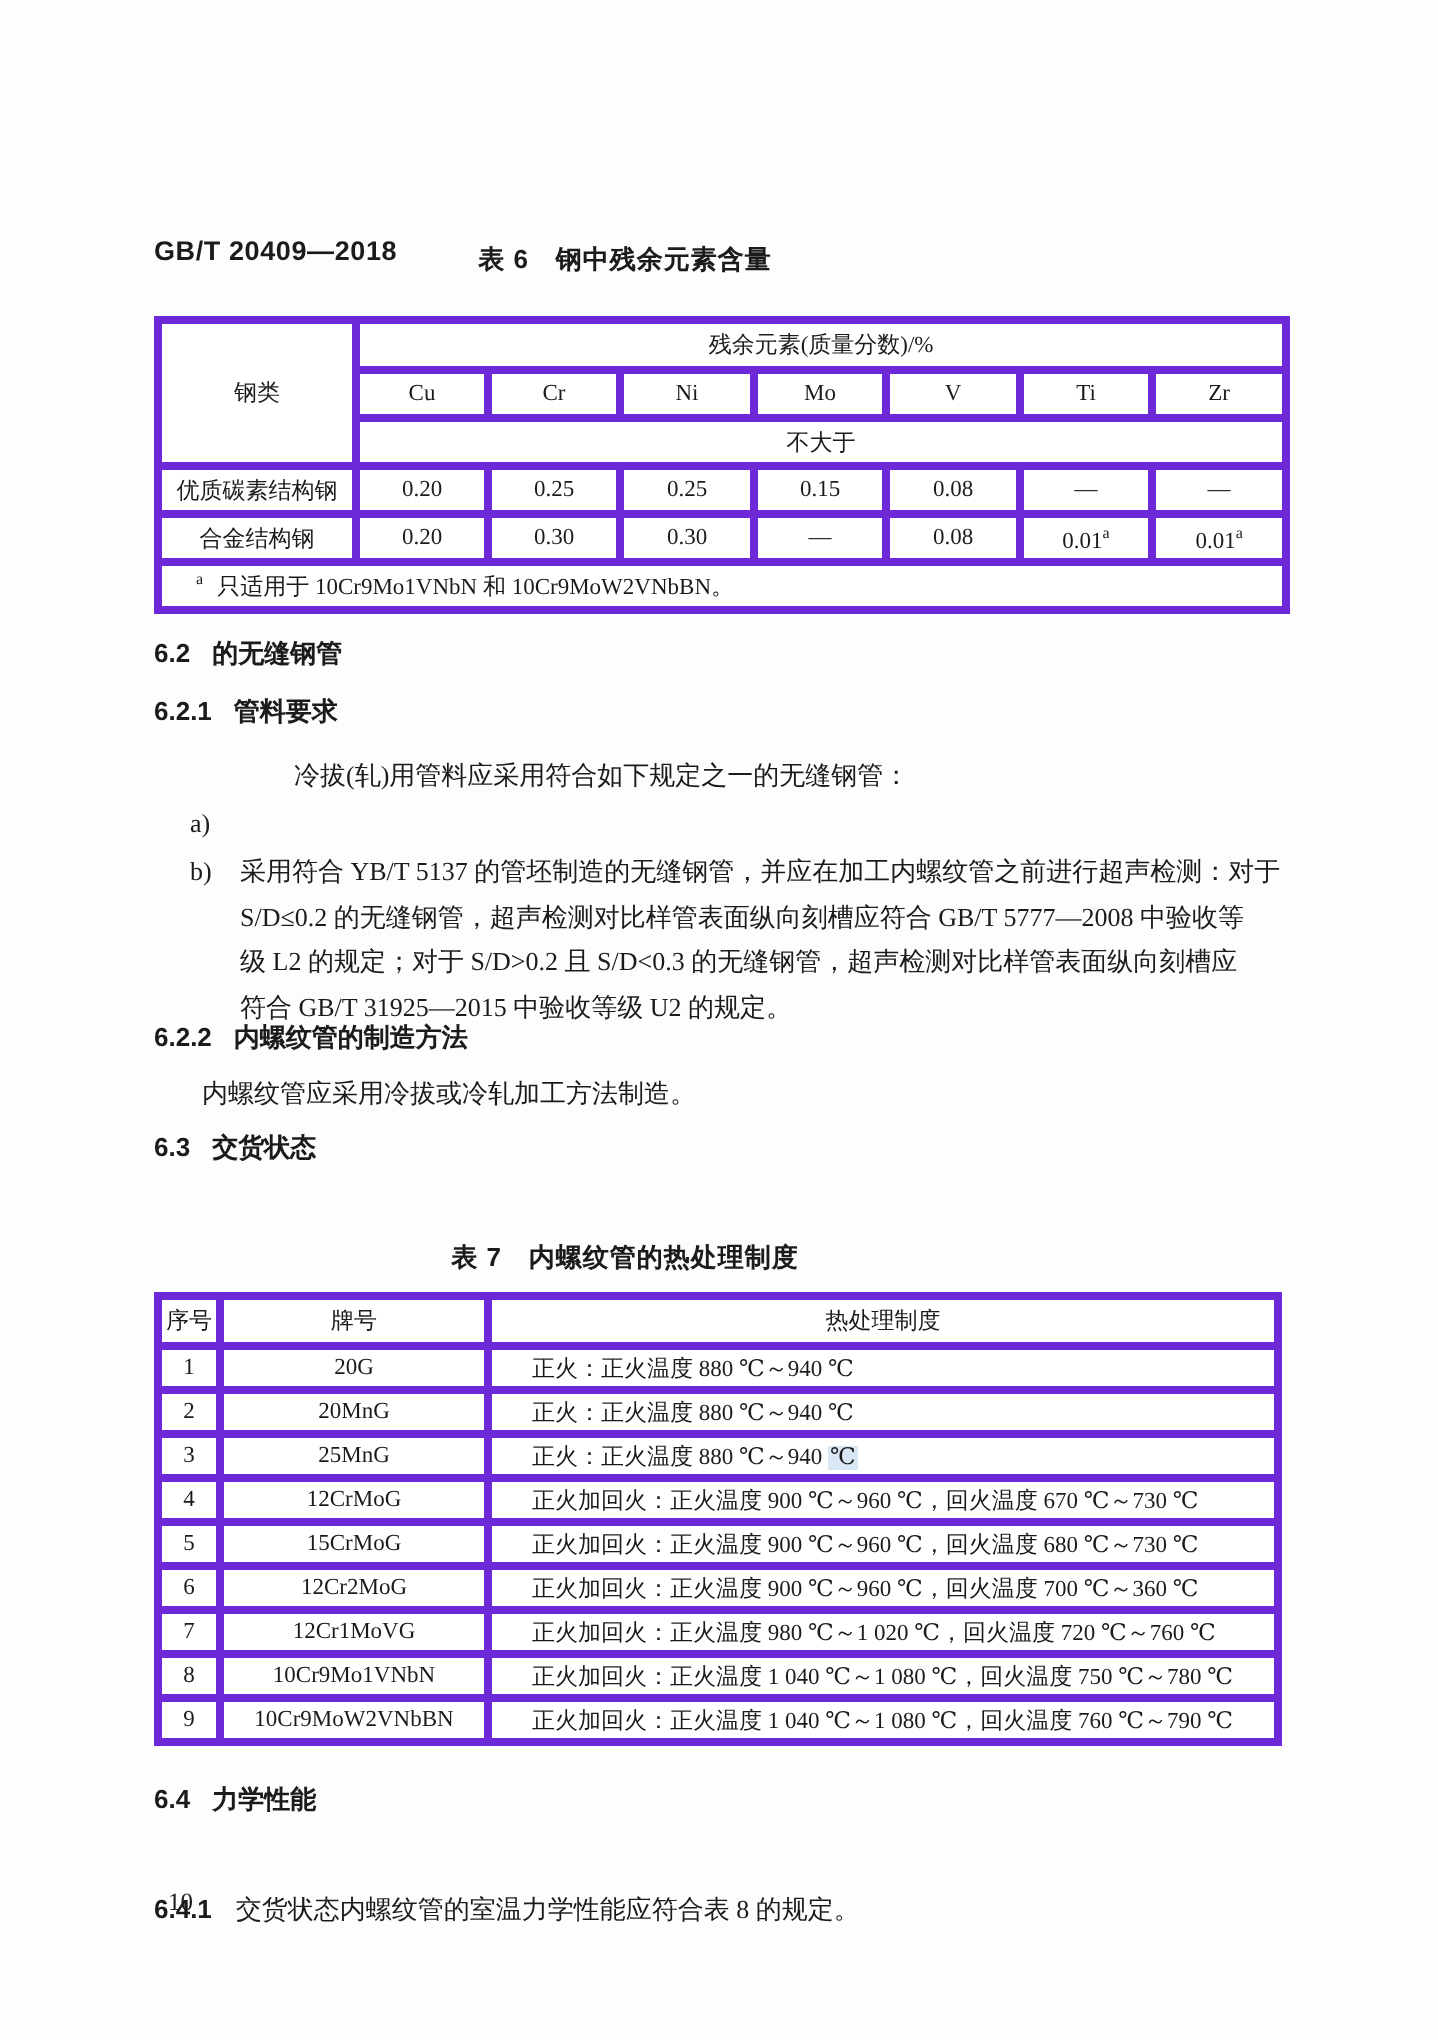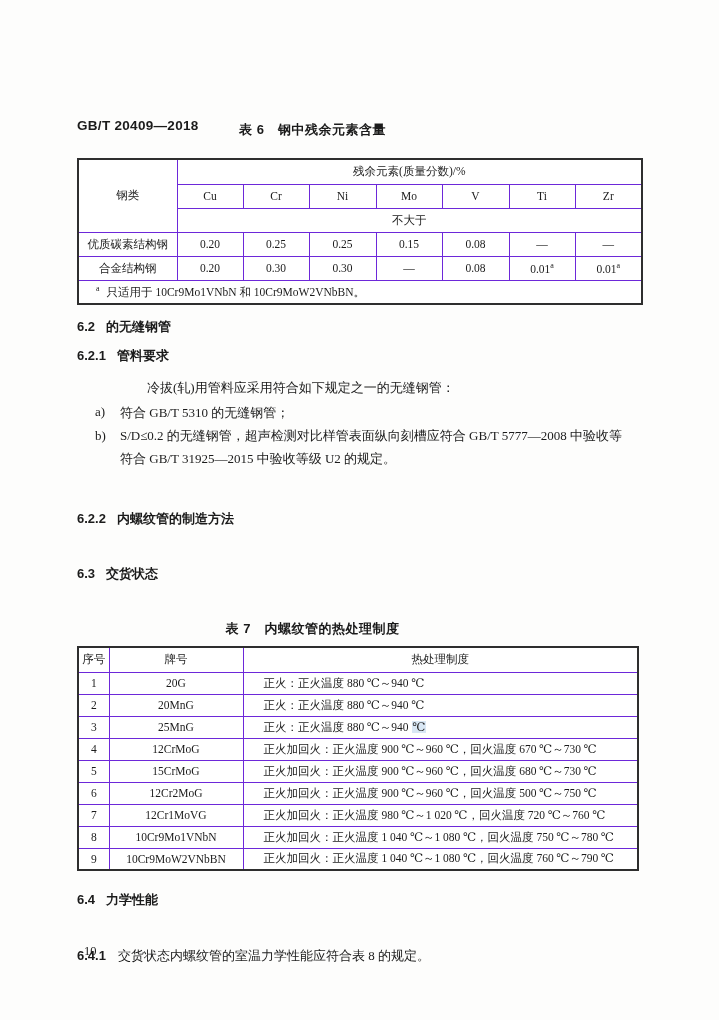--- a/index.html
+++ b/index.html
@@ -15,21 +15,21 @@
   .sec-h .num{margin-right:11px;}
   .body-t{font-size:13px;line-height:16px;}
   .clause .num{font-family:"Liberation Sans","DejaVu Sans",sans-serif;font-weight:bold;font-size:13px;margin-right:12px;}
   .clause .txt{font-size:13px;}
   .li{display:flex;}
   .li .lab{width:25px;font-size:13px;flex:0 0 25px;}
   .li .litxt{font-size:13px;}
   .blines div{font-size:13px;line-height:22.6px;}
   table{border-collapse:collapse;table-layout:fixed;background:#fff;}
   .t6,.t7{border:2px solid #2e2e2e;}
-  .t6 td,.t7 td{border:1px solid #6d28d9;text-align:center;vertical-align:middle;font-size:11.5px;padding:0;overflow:hidden;white-space:nowrap;}
+  .t6 td,.t7 td{border:4px solid #6d28d9;text-align:center;vertical-align:middle;font-size:11.5px;padding:0;overflow:hidden;white-space:nowrap;}
   .t6 td.fnote{text-align:left;padding-left:17px;}
   .t6 sup,.fnote sup{font-size:8px;}
   .fnote .fn-text{margin-left:7px;}
   .t7 td.tl{text-align:left;padding-left:20px;}
   .hl{background:#d9e7f4;padding:0 1px;}
   .pgnum{font-size:12.5px;}
 </style>
 </head>
 <body>
 
@@ -100,35 +100,37 @@
   </div>
 
   <div class="abs sec-h" style="left:77px;top:347px;">
     <span class="num">6.2.1</span><span>管料要求</span>
   </div>
 
   <div class="abs body-t" style="left:101px;top:380px;margin-left:46px;">冷拔(轧)用管料应采用符合如下规定之一的无缝钢管：</div>
 
   <div class="abs li" style="left:95px;top:404px;width:545px;">
     <span class="lab">a)</span>
-    <span class="litxt">符合 GB/T 5310 的无缝钢管；</span>
   </div>
 
   <div class="abs li" style="left:95px;top:425px;width:548px;">
     <span class="lab" style="line-height:22.6px">b)</span>
     <span class="blines">
+      <div>采用符合 YB/T 5137 的管坯制造的无缝钢管，并应在加工内螺纹管之前进行超声检测：对于</div>
       <div>S/D≤0.2 的无缝钢管，超声检测对比样管表面纵向刻槽应符合 GB/T 5777—2008 中验收等</div>
+      <div>级 L2 的规定；对于 S/D&gt;0.2 且 S/D&lt;0.3 的无缝钢管，超声检测对比样管表面纵向刻槽应</div>
       <div>符合 GB/T 31925—2015 中验收等级 U2 的规定。</div>
     </span>
   </div>
 
   <div class="abs sec-h" style="left:77px;top:510px;">
     <span class="num">6.2.2</span><span>内螺纹管的制造方法</span>
   </div>
 
+  <div class="abs body-t" style="left:101px;top:539px;">内螺纹管应采用冷拔或冷轧加工方法制造。</div>
 
   <div class="abs sec-h" style="left:77px;top:565px;">
     <span class="num">6.3</span><span>交货状态</span>
   </div>
 
 
   <div class="abs caption" style="left:0;top:620px;">表 7　内螺纹管的热处理制度</div>
 
   <table class="t7 abs" style="left:77px;top:646px;width:560px;">
     <colgroup>
@@ -163,21 +165,21 @@
       <td class="tl">正火加回火：正火温度 900 ℃～960 ℃，回火温度 670 ℃～730 ℃</td>
     </tr>
     <tr style="height:22px">
       <td>5</td>
       <td>15CrMoG</td>
       <td class="tl">正火加回火：正火温度 900 ℃～960 ℃，回火温度 680 ℃～730 ℃</td>
     </tr>
     <tr style="height:22px">
       <td>6</td>
       <td>12Cr2MoG</td>
-      <td class="tl">正火加回火：正火温度 900 ℃～960 ℃，回火温度 500 ℃～750 ℃</td>
+      <td class="tl">正火加回火：正火温度 900 ℃～960 ℃，回火温度 700 ℃～360 ℃</td>
     </tr>
     <tr style="height:22px">
       <td>7</td>
       <td>12Cr1MoVG</td>
       <td class="tl">正火加回火：正火温度 980 ℃～1 020 ℃，回火温度 720 ℃～760 ℃</td>
     </tr>
     <tr style="height:22px">
       <td>8</td>
       <td>10Cr9Mo1VNbN</td>
       <td class="tl">正火加回火：正火温度 1 040 ℃～1 080 ℃，回火温度 750 ℃～780 ℃</td>

